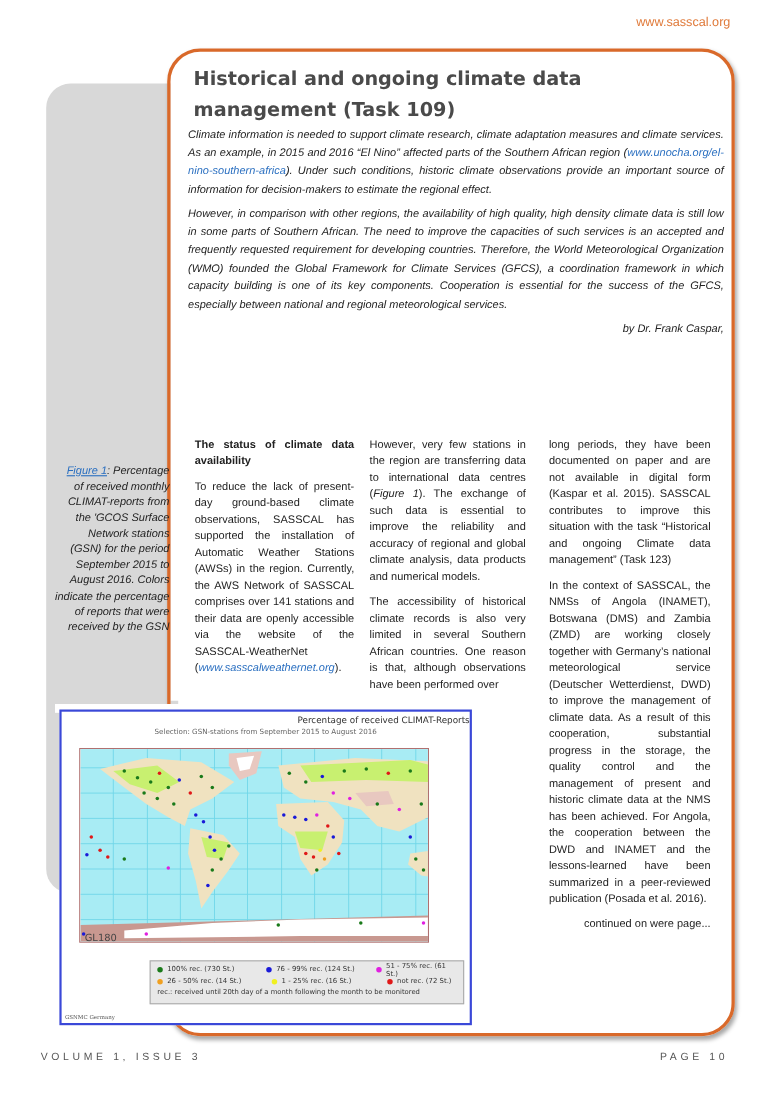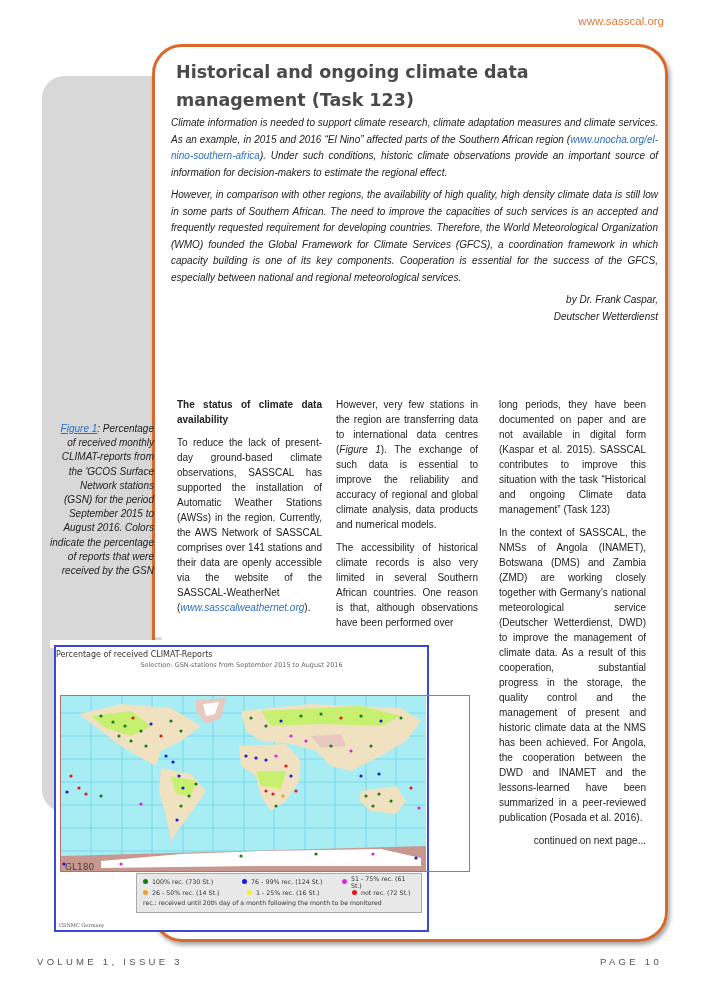--- a/index.html
+++ b/index.html
@@ -55,25 +55,25 @@
   .col1 { left: 177px; width: 145px; }
   .col2 { left: 336px; width: 142px; }
   .col3 { left: 499px; width: 147px; }
   .continued { text-align: right; margin-top: 6px; }
 
   .figure {
     position: absolute; left: 54px; top: 645px; width: 375px; height: 287px;
     background: #fff; border: 2px solid #3a48d8; padding: 0;
   }
   .fig-white { position: absolute; left: 50px; top: 640px; width: 440px; height: 8px; background:#fff; }
-  .fig-title { text-align: left; font-size: 8px; color: #333; margin-top: 3px; font-family: "DejaVu Sans", sans-serif; }
+  .fig-title { text-align: right; font-size: 8px; color: #333; margin-top: 3px; font-family: "DejaVu Sans", sans-serif; }
   .fig-sub { text-align: center; font-size: 6.5px; color: #666; margin-top: 2px; font-family: "DejaVu Sans", sans-serif; }
   .map {
-    position: absolute; left: 4px; top: 33px; width: 410px; height: 177px;
-    border: 1.5px solid #b07070; overflow: hidden; margin-top: 15px;
+    position: absolute; left: 16px; top: 33px; width: 318px; height: 177px;
+    border: 1.5px solid #b07070; overflow: hidden;
   }
   .legend {
     position: absolute; left: 80px; top: 226px; width: 286px; height: 40px;
     background: #e8e8e8; border: 1px solid #aaa; font-family: "DejaVu Sans", sans-serif;
     font-size: 6.3px; color: #333; padding: 2px 6px;
   }
   .leg-row { display: flex; height: 11px; align-items: center; }
   .leg-item { display: flex; align-items: center; }
   .leg-item .dot { width: 5px; height: 5px; border-radius: 50%; margin-right: 4px; display: inline-block; }
   .leg-note { margin-top: 1px; font-size: 6.2px; }
@@ -87,47 +87,46 @@
 </style>
 </head>
 <body>
 
 <div class="site-url">www.sasscal.org</div>
 
 <div class="sidebar-panel"></div>
 <div class="frame-cover"></div>
 <div class="main-frame"></div>
 
-<h1 class="title">Historical and ongoing climate data management (Task 123)</h1>
+<h1 class="title">Historical and ongoing climate data management (Task 109)</h1>
 
 <div class="intro">
   <p><span>Climate information is needed to support climate research, climate adaptation measures and climate services. As an example, in 2015 and 2016 “El Nino” affected parts of the Southern African region (</span><a>www.unocha.org/el-nino-southern-africa</a><span>). Under such conditions, historic climate observations provide an important source of information for decision-makers to estimate the regional effect.</span></p>
   <p> However, in comparison with other regions, the availability of high quality, high density climate data is still low in some parts of Southern African. The need to improve the capacities of such services is an accepted and frequently requested requirement for developing countries. Therefore, the World Meteorological Organization (WMO) founded the Global Framework for Climate Services (GFCS), a coordination framework in which capacity building is one of its key components. Cooperation is essential for the success of the GFCS, especially between national and regional meteorological services.</p>
   <div class="byline">
     <div>by  Dr. Frank Caspar,</div>
-    <div>Deutscher Wetterdienst</div>
   </div>
 </div>
 
 <div class="caption"><a>Figure 1</a><span>:  Percentage of received monthly CLIMAT-reports from the 'GCOS Surface Network stations (GSN) for the period September 2015 to August 2016. Colors indicate the percentage of reports that were received by the GSN</span></div>
 
 <div class="col col1">
   <h3>The status of climate data availability</h3>
   <p><span>To reduce the lack of present-day ground-based climate observations, SASSCAL has supported the installation of Automatic Weather Stations (AWSs) in the region. Currently, the AWS Network of SASSCAL comprises over 141 stations and their data are openly accessible via the website of the SASSCAL-WeatherNet (</span><a>www.sasscalweathernet.org</a><span>).</span></p>
 </div>
 
 <div class="col col2">
   <p><span>However, very few stations in the region are transferring data to international data centres (</span><i>Figure 1</i><span>). The exchange of such data is essential to improve the reliability and accuracy of regional and global climate analysis, data products and numerical models.</span></p>
   <p>The accessibility of historical climate records is also very limited in several Southern African countries. One reason is that, although observations have been performed over</p>
 </div>
 
 <div class="col col3">
   <p>long periods, they have been documented on paper and are not available in digital form (Kaspar et al. 2015). SASSCAL contributes to improve this situation with the task “Historical and ongoing Climate data management” (Task 123)</p>
   <p>In the context of SASSCAL, the NMSs of Angola (INAMET), Botswana (DMS) and Zambia (ZMD) are working closely together with Germany’s national meteorological service (Deutscher Wetterdienst, DWD) to improve the management of climate data. As a result of this cooperation, substantial progress in the storage, the quality control and the management of present and historic climate data at the NMS has been achieved. For Angola, the cooperation between the DWD and INAMET and the lessons-learned have been summarized in a peer-reviewed publication (Posada et al. 2016).</p>
-  <div class="continued">continued on next page...</div>
+  <div class="continued">continued on were page...</div>
 </div>
 
 <div class="fig-white"></div>
 <div class="figure">
   <div class="fig-title">Percentage of received CLIMAT-Reports</div>
   <div class="fig-sub">Selection: GSN-stations from September 2015 to August 2016</div>
   <div class="map">
     <svg width="365" height="177" viewBox="0 0 365 177">
       <rect width="365" height="177" fill="#a8ecf4"></rect>
 

